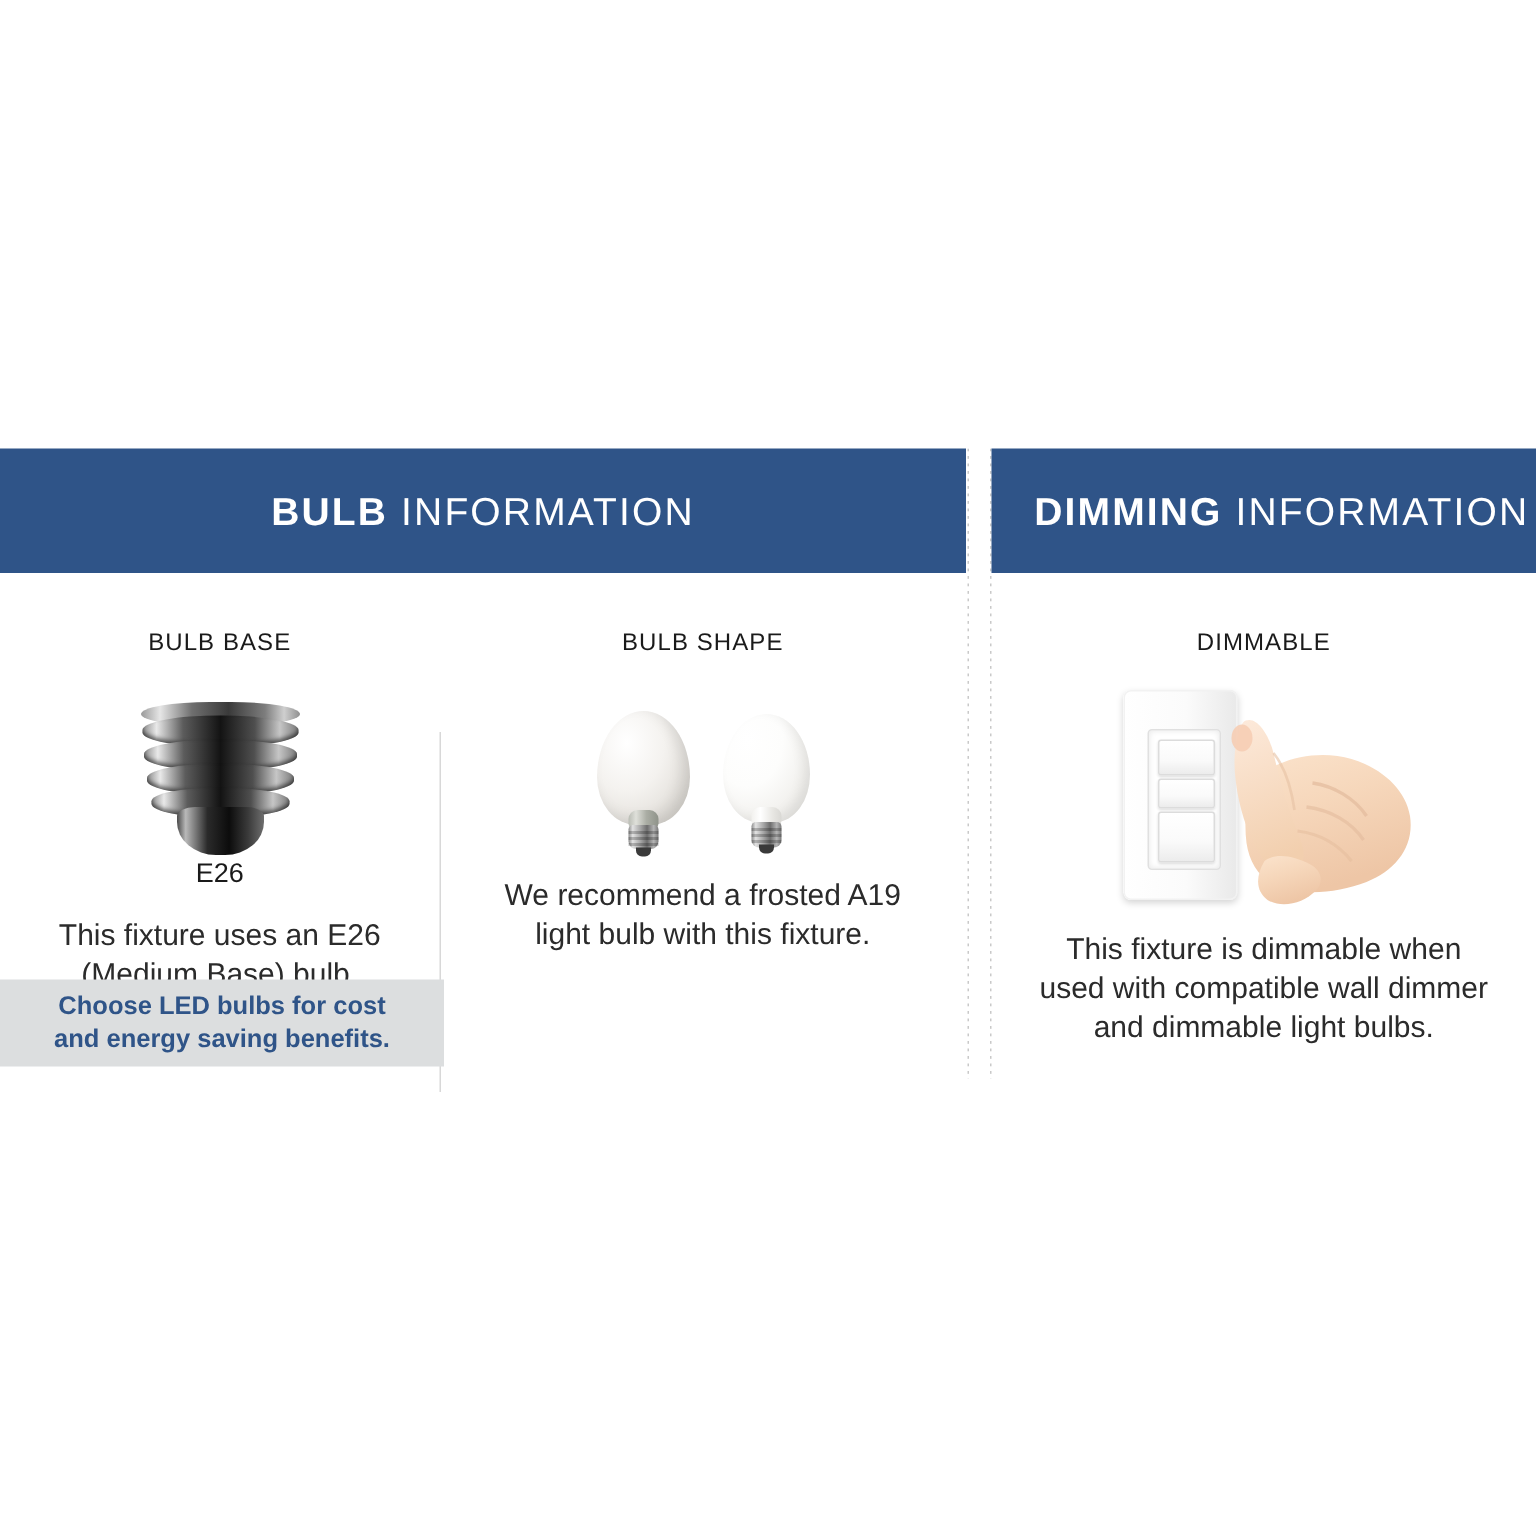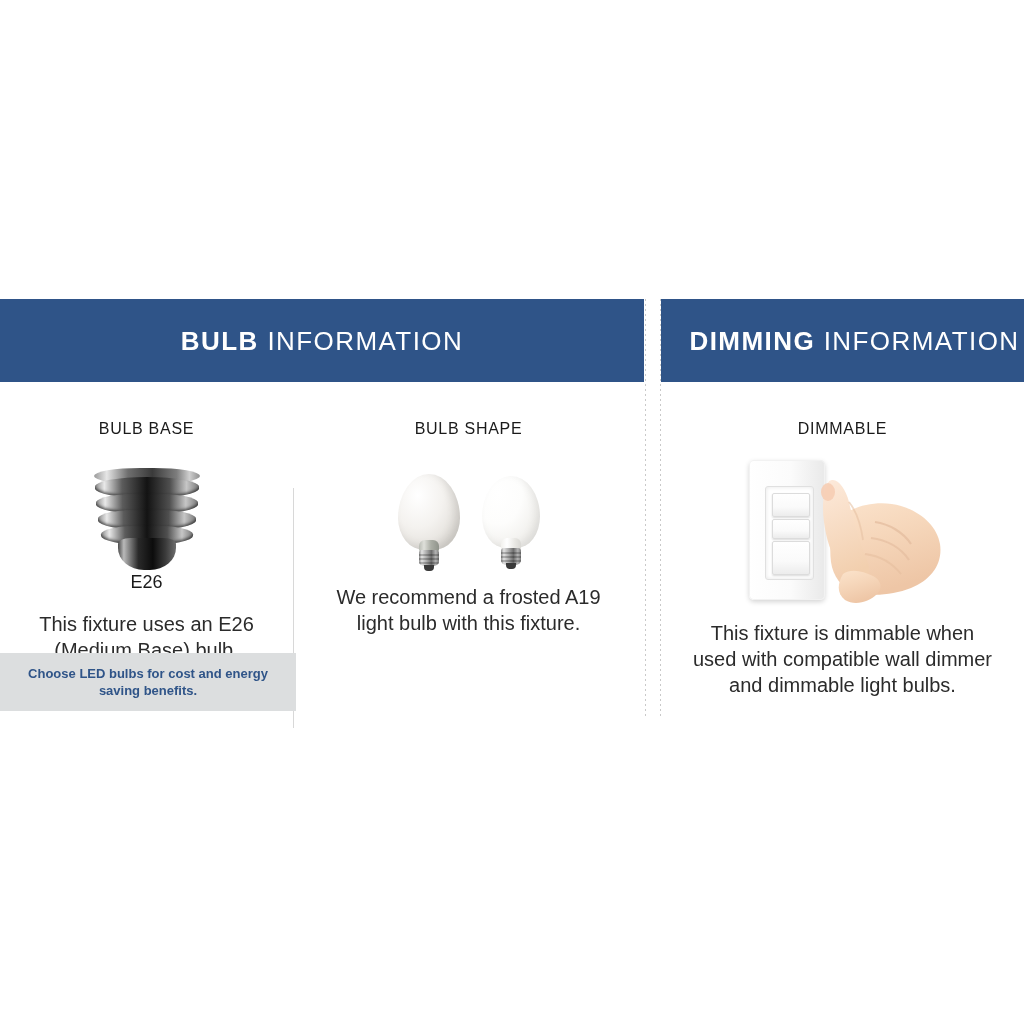--- a/index.html
+++ b/index.html
@@ -115,21 +115,21 @@
     top: 653px;
     width: 296px;
     height: 58px;
     background: #dcdedf;
     display: flex;
     align-items: center;
     justify-content: center;
   }
   #led-box .ledtext {
     color: #2f5488;
-    font-size: 13px;
+    font-size: 17px;
     font-weight: 700;
     line-height: 1.32;
     text-align: center;
     width: 250px;
   }
 
   
 
   
   .e26 { position: relative; width: 112px; height: 104px; }

